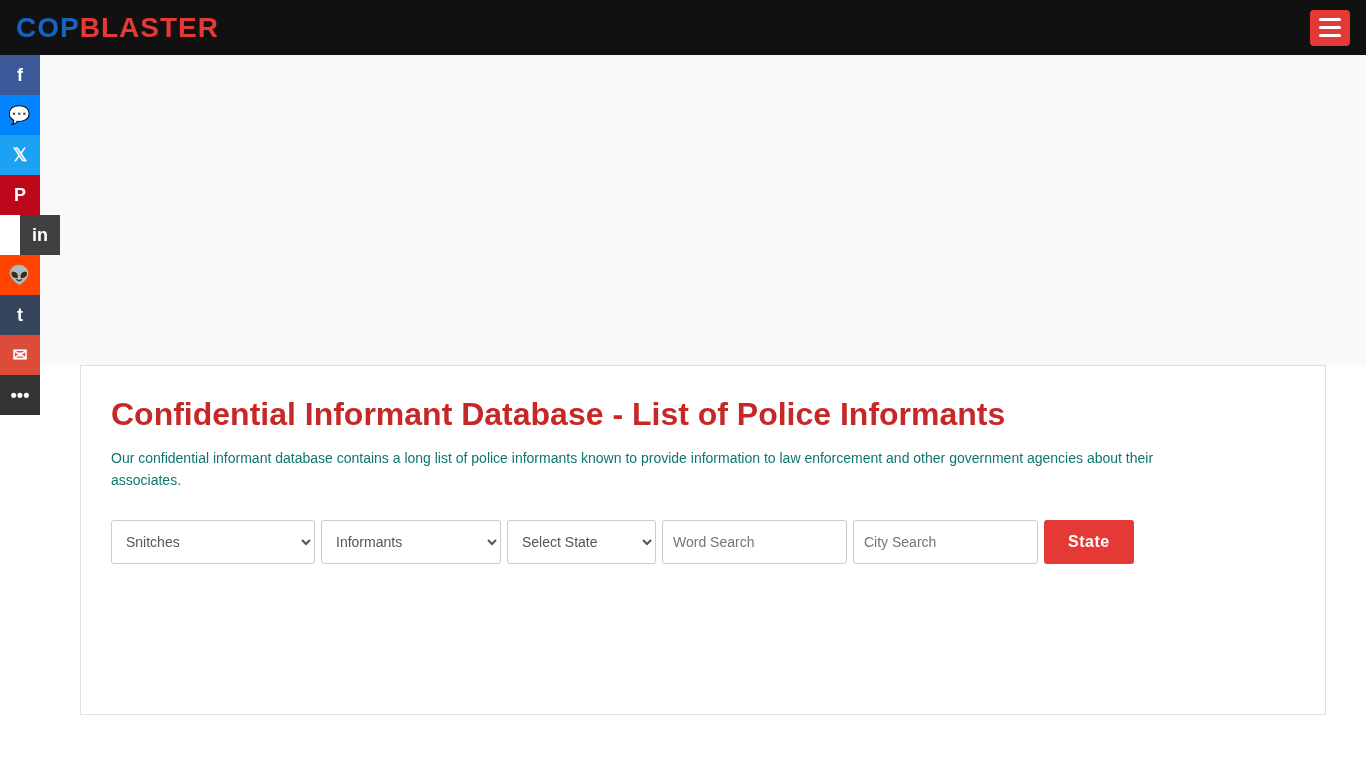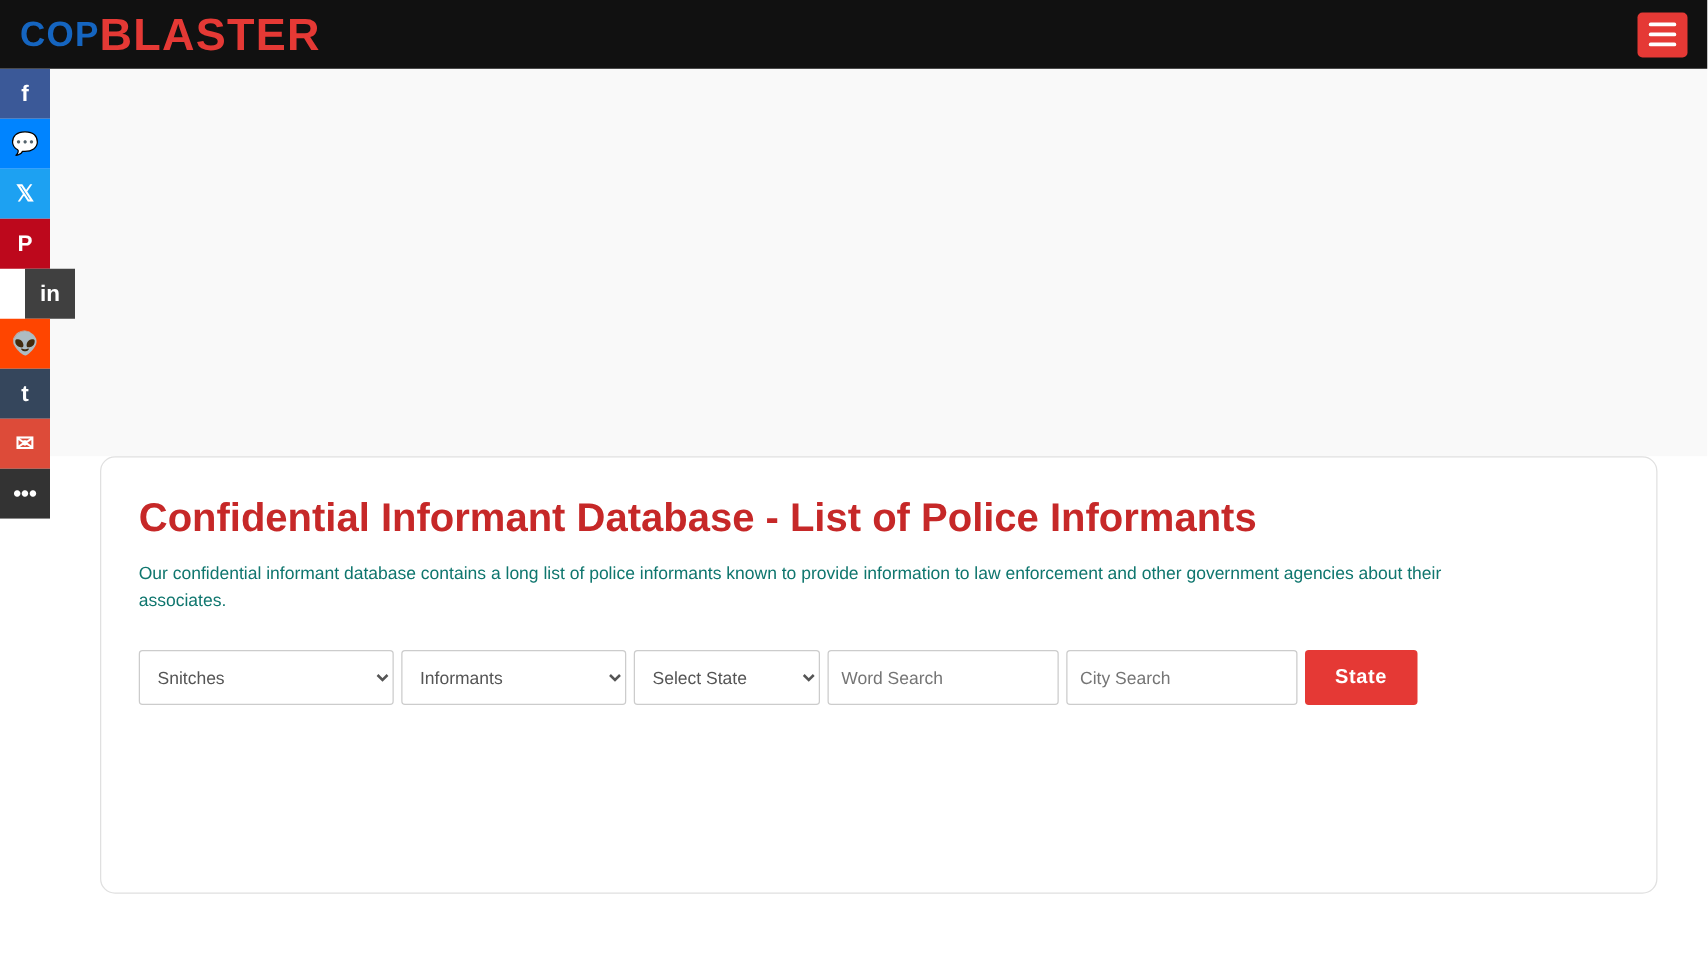--- a/index.html
+++ b/index.html
@@ -23,21 +23,21 @@
     }
     .logo-cop {
       font-family: Impact, Arial Black, sans-serif;
       font-size: 28px;
       font-weight: bold;
       color: #1565c0;
       letter-spacing: 1px;
     }
     .logo-blaster {
       font-family: Impact, Arial Black, sans-serif;
-      font-size: 36px;
+      font-size: 28px;
       font-weight: bold;
       color: #e53935;
       letter-spacing: 1px;
     }
     #menu-btn {
       background: #e53935;
       border: none;
       border-radius: 4px;
       width: 40px;
       height: 36px;
@@ -97,21 +97,21 @@
       height: 310px;
       width: 100%;
     }
 
     
     #content-card {
       background: #fff;
       margin: 0 40px 40px 40px;
       padding: 30px 30px 22px 30px;
       border: 1px solid #e0e0e0;
-      border-radius: 12px;
+      border-radius: 0;
       min-height: 350px;
     }
 
     #page-title {
       font-size: 32px;
       color: #c62828;
       font-weight: bold;
       margin-bottom: 14px;
     }
 

